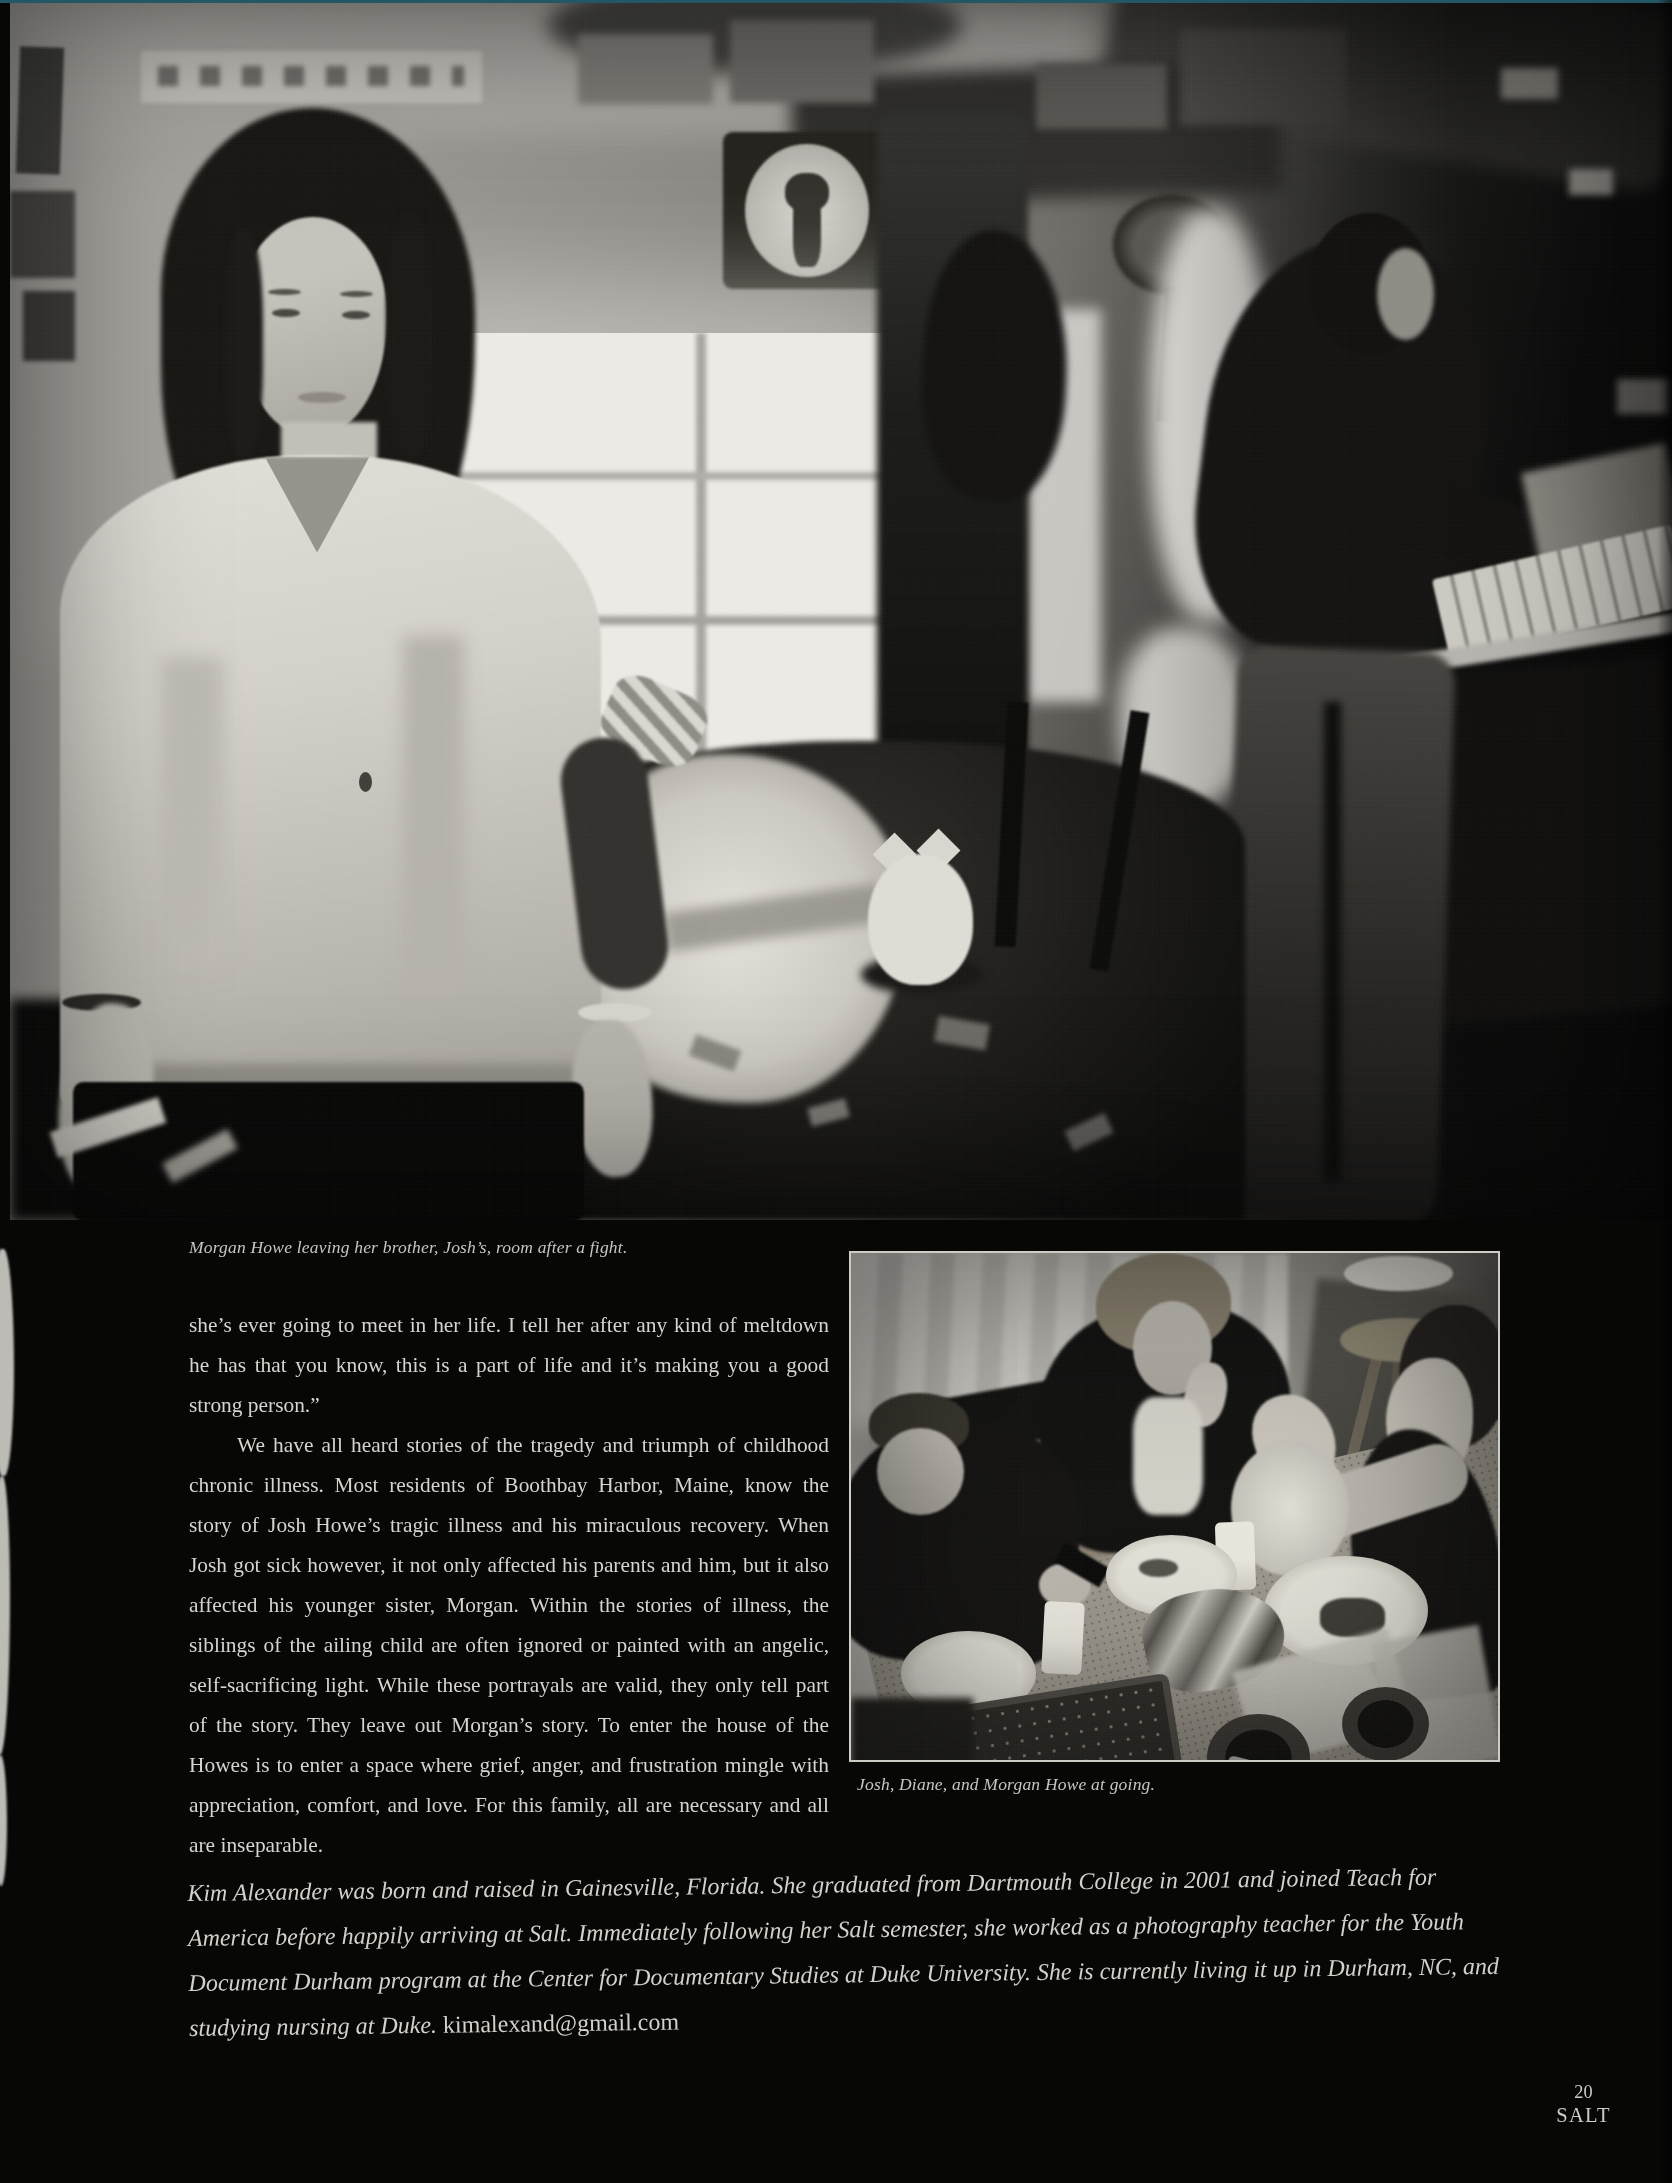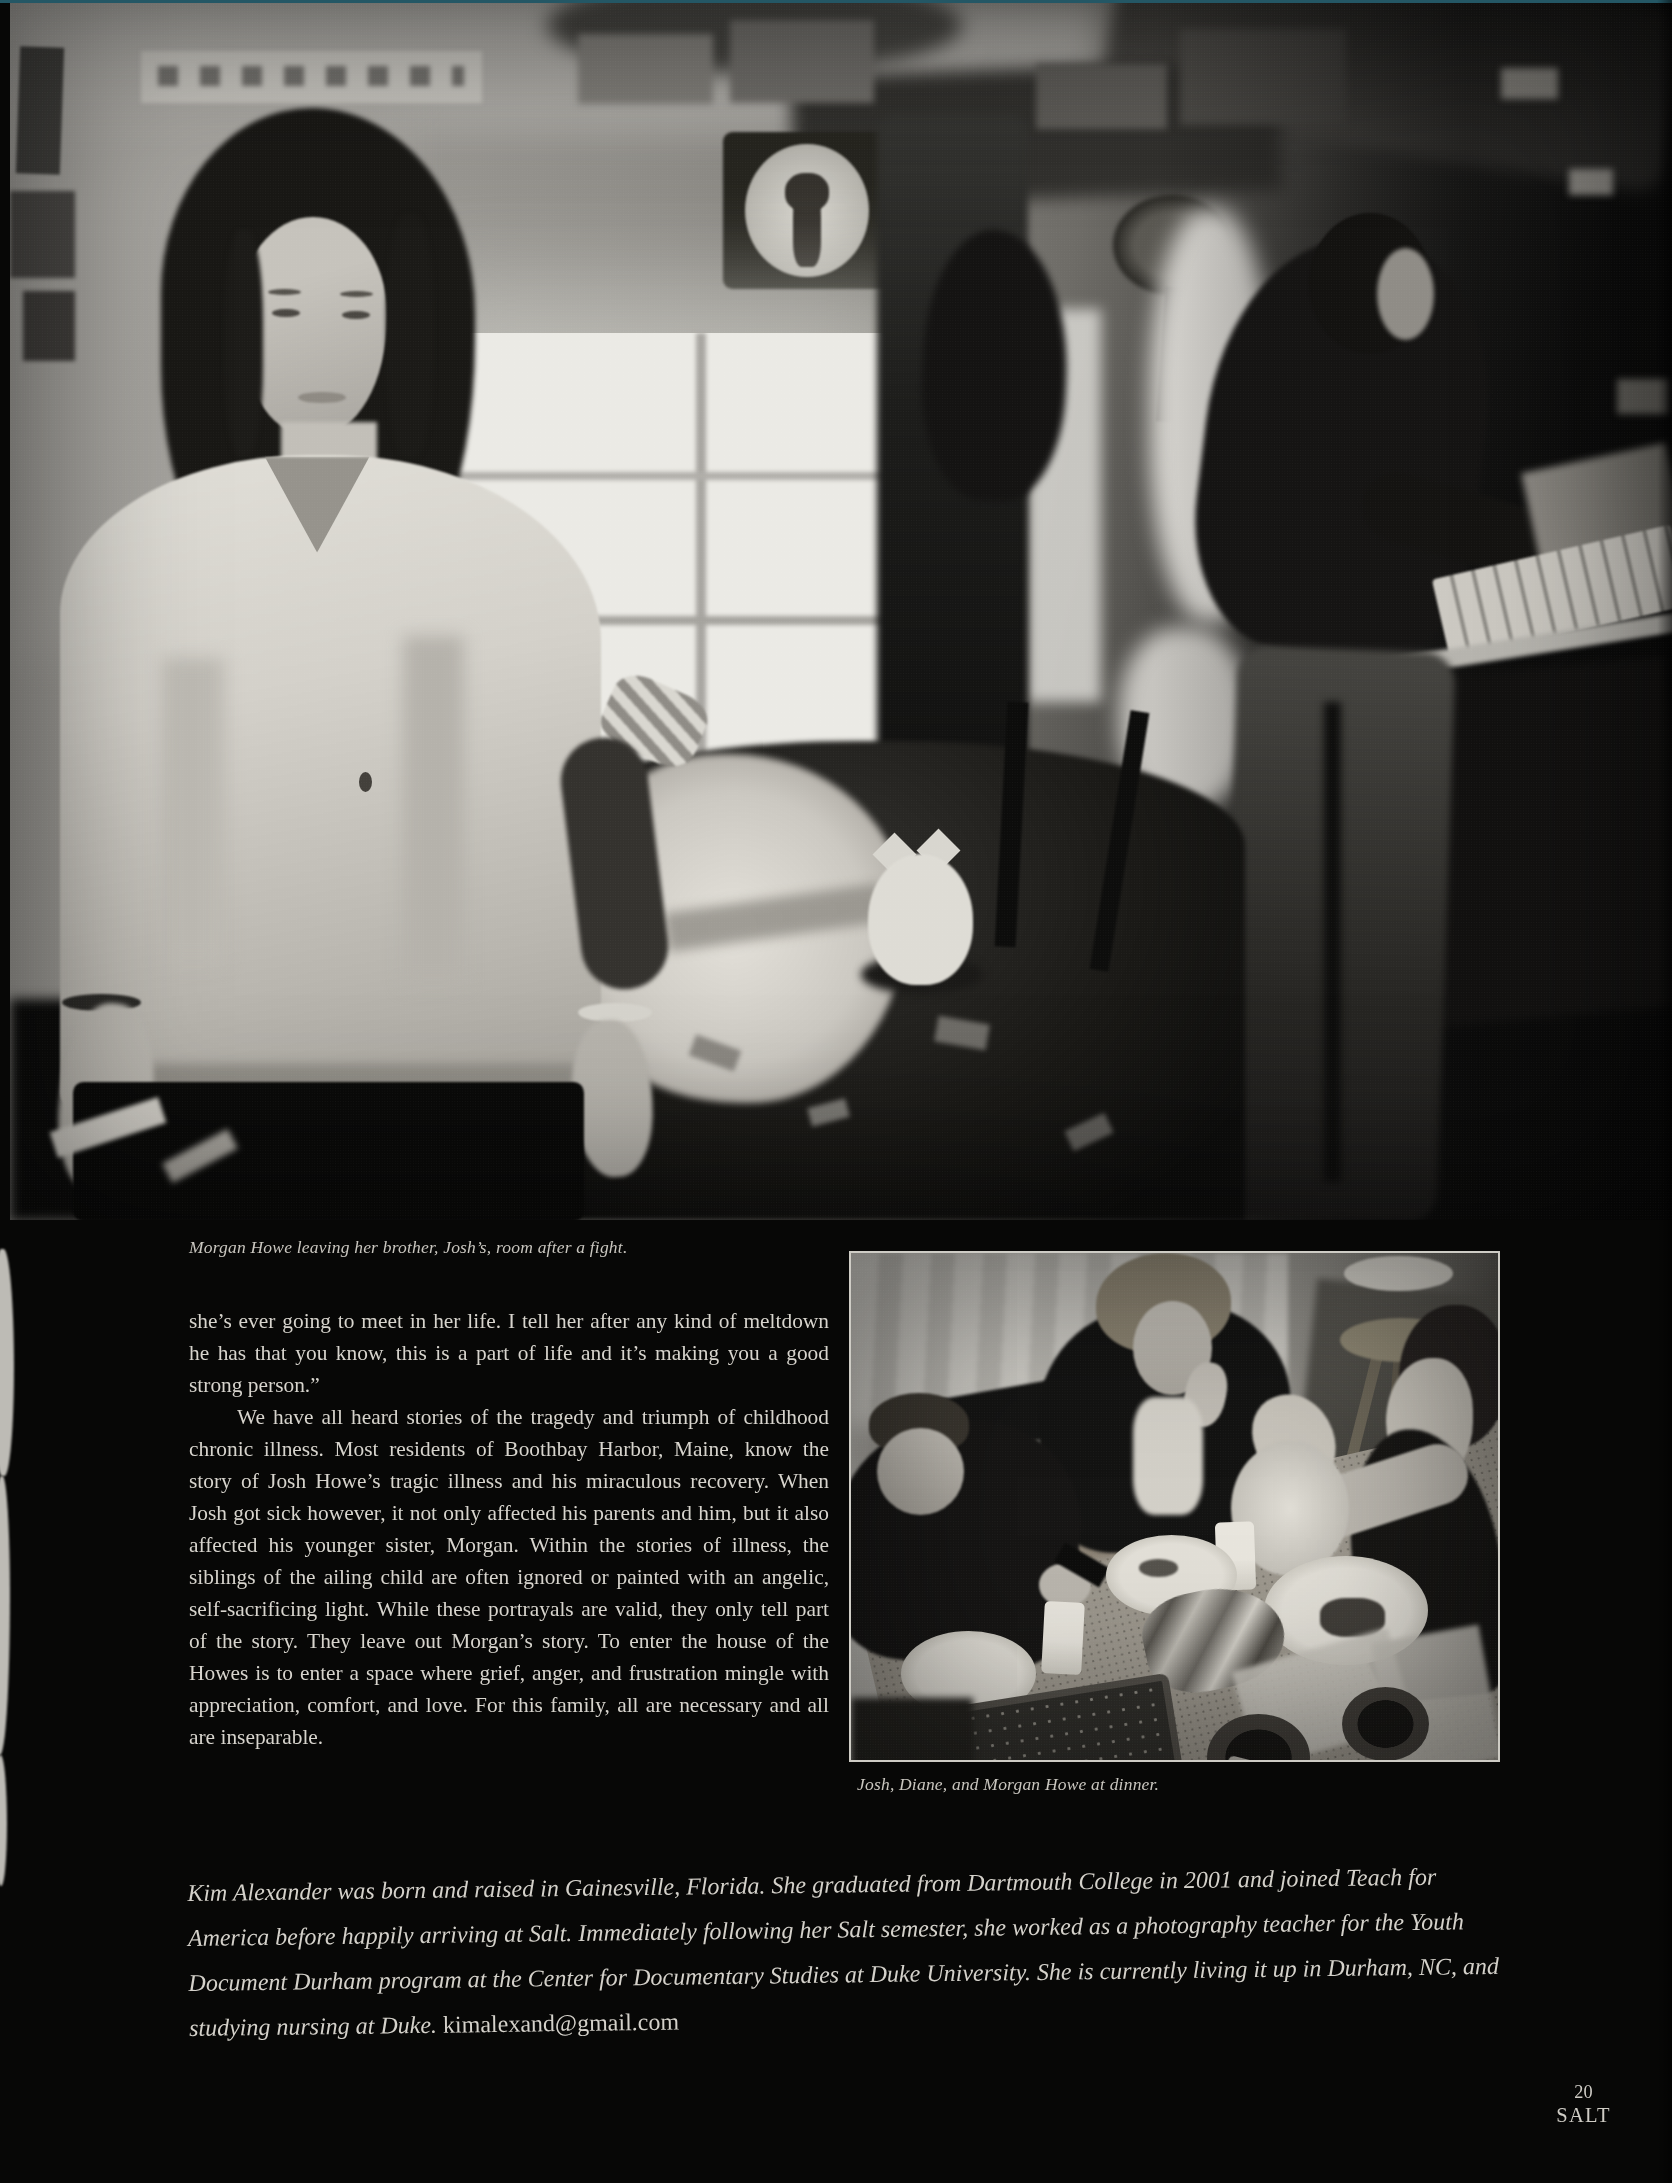--- a/index.html
+++ b/index.html
@@ -13,21 +13,21 @@
               background:#8e8c88;overflow:hidden;border:2.2px solid rgba(222,220,213,.8);}
   .grain{position:absolute;inset:0;background-image:radial-gradient(rgba(255,255,255,.045) 0.4px, transparent 0.6px);
          background-size:2.6px 2.6px;pointer-events:none;}
   .vig{position:absolute;inset:0;box-shadow:inset 0 0 166px 26px rgba(0,0,0,.5);pointer-events:none;}
   
   .caption{position:absolute;font-style:italic;color:#c9c6bf;font-size:17.5px;white-space:nowrap;
            letter-spacing:0.2px;}
   .caption-main{left:189px;top:1237px;}
   .caption-dinner{left:857px;top:1774px;}
   .article{position:absolute;left:189px;top:1305px;width:640px;color:#d7d4cd;
-           font-size:21.4px;line-height:32px;text-align:justify;}
+           font-size:21.4px;line-height:40px;text-align:justify;}
   .article p{margin:0;}
   .article p.indent{text-indent:48px;}
   .bio{position:absolute;left:187px;top:1871px;width:1314px;margin:0;color:#d4d1ca;
        font-style:italic;font-size:24px;line-height:45px;transform:rotate(-.75deg);
        transform-origin:left top;}
   .bio .email{font-style:normal;}
   .folio{position:absolute;left:1544px;top:2082px;width:79px;text-align:center;color:#cfccc5;}
   .folio .num{font-size:18.3px;line-height:21px;}
   .folio .mag{font-size:20.5px;line-height:24.5px;letter-spacing:1.3px;}
   .scan-top-line{position:absolute;left:0;top:0;width:1672px;height:3.1px;background:#2c6b7d;opacity:.8;}
@@ -191,21 +191,21 @@
     <div class="sh" style="left:72px;top:439px;width:245px;height:148px;background-color:#302f2b;background-image:radial-gradient(#8e8b83 1.3px,transparent 1.7px);background-size:15px 15px;border:7px solid #514e48;border-radius:8.7px;transform:rotate(-9deg);filter:blur(0.4px);"></div>
     <div class="sh" style="left:356px;top:461px;width:103px;height:87px;background:radial-gradient(#171614 45%,#403d38 46% 72%,#292723 73%);border-radius:50%;filter:blur(0.4px);"></div>
     <div class="sh" style="left:491px;top:434px;width:87px;height:74px;background:radial-gradient(#171614 45%,#403d38 46% 72%,#292723 73%);border-radius:50%;filter:blur(0.4px);"></div>
     <div class="sh" style="left:376px;top:513px;width:92px;height:11.4px;background:#b7b4ac;border-radius:5.2px;transform:rotate(14deg);filter:blur(0.4px);"></div>
     <div class="sh" style="left:0;top:445px;width:122px;height:148px;background:#24231f;filter:blur(3.5px);"></div>
 
     <div class="vig"></div>
     <div class="grain"></div>
   </figure>
 
-  <div class="caption caption-dinner">Josh, Diane, and Morgan Howe at dinner.</div>
+  <div class="caption caption-dinner">Josh, Diane, and Morgan Howe at going.</div>
 
   <p class="bio"><span>Kim Alexander was born and raised in Gainesville, Florida. She graduated from Dartmouth College in 2001 and joined Teach for America before happily arriving at Salt. Immediately following her Salt semester, she worked as a photography teacher for the Youth Document Durham program at the Center for Documentary Studies at Duke University. She is currently living it up in Durham, NC, and studying nursing at Duke.</span> <span class="email">kimalexand@gmail.com</span></p>
 
   <div class="folio">
     <div class="num">20</div>
     <div class="mag">SALT</div>
   </div>
 
   <div class="torn" style="left:-6.1px;top:1249px;width:20px;height:227px;border-radius:40% 60% 55% 45%;"></div>
   <div class="torn" style="left:-7.9px;top:1476px;width:17.5px;height:279px;border-radius:55% 45% 60% 40%;"></div>

